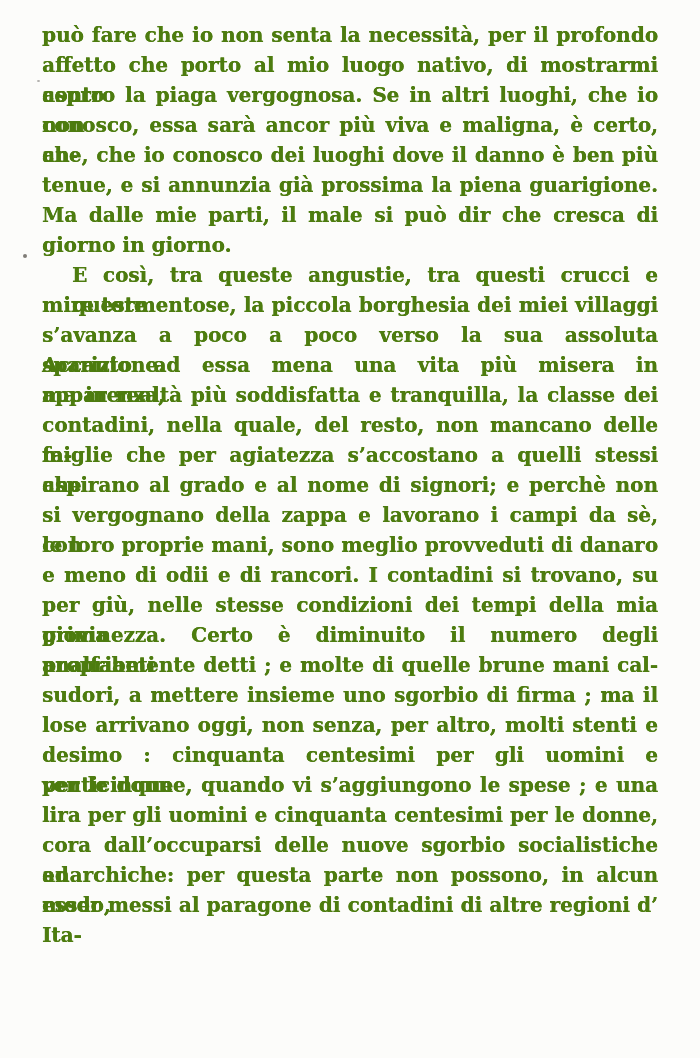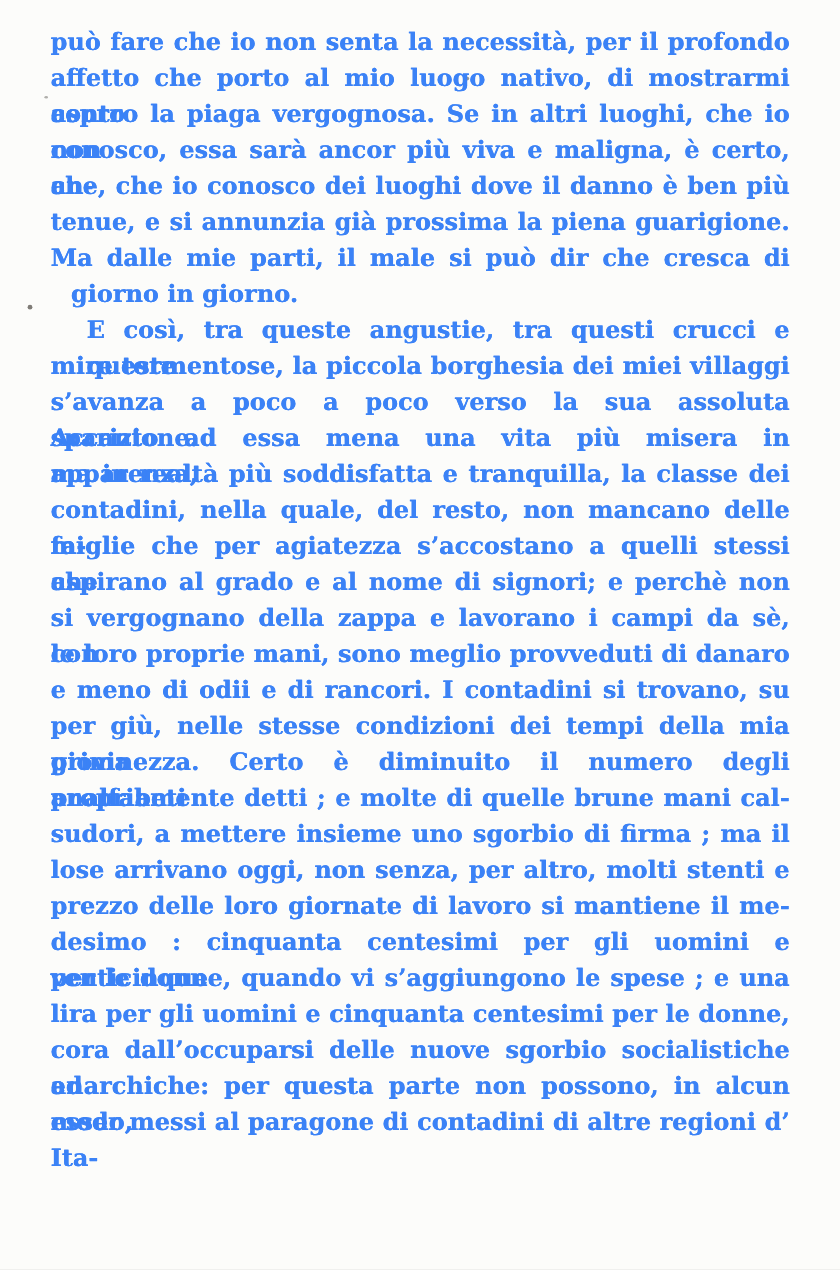--- a/index.html
+++ b/index.html
@@ -16,34 +16,34 @@
     font-family: "DejaVu Serif", serif;
   }
   .text-block {
     position: absolute;
     left: 42px;
     top: 20px;
     width: 616px;
     font-size: 20px;
     line-height: 30px;
     font-weight: 700;
-    color: #3b82f6;
+    color: #4d7c0f;
     text-shadow: 0.25px 0 0 currentColor;
     -webkit-font-smoothing: antialiased;
   }
   .para { margin: 0; padding: 0; }
   .line {
     text-align: justify;
     text-align-last: justify;
     white-space: normal;
     height: 30px;
     overflow: visible;
   }
   .line.indent { padding-left: 30px; }
-  .line.short  { text-align-last: left; margin-left: 17px; }
+  .line.short  { text-align-last: left; }
   
   .speck {
     position: absolute;
     border-radius: 50%;
     background: #55514b;
   }
   .speck.s1 { left: 37px; top: 80px;  width: 3px; height: 2px; opacity: .45; }
   .speck.s2 { left: 388px; top: 64px; width: 3px; height: 3px; opacity: .6; }
   .speck.s3 { left: 23px; top: 254px; width: 4px; height: 4px; opacity: .75; }
 </style>
@@ -78,21 +78,20 @@
       <div class="line">miglie che per agiatezza s’accostano a quelli stessi che</div>
       <div class="line">aspirano al grado e al nome di signori; e perchè non</div>
       <div class="line">si vergognano della zappa e lavorano i campi da sè, con</div>
       <div class="line">le loro proprie mani, sono meglio provveduti di danaro</div>
       <div class="line">e meno di odii e di rancori. I contadini si trovano, su</div>
       <div class="line">per giù, nelle stesse condizioni dei tempi della mia prima</div>
       <div class="line">giovinezza. Certo è diminuito il numero degli analfabeti</div>
       <div class="line">propriamente detti ; e molte di quelle brune mani cal-</div>
       <div class="line">sudori, a mettere insieme uno sgorbio di firma ; ma il</div>
       <div class="line">lose arrivano oggi, non senza, per altro, molti stenti e</div>
-      <div class="line">prezzo delle loro giornate di lavoro si mantiene il me-</div>
       <div class="line">desimo : cinquanta centesimi per gli uomini e venticinque</div>
       <div class="line">per le donne, quando vi s’aggiungono le spese ; e una</div>
       <div class="line">lira per gli uomini e cinquanta centesimi per le donne,</div>
       <div class="line">cora dall’occuparsi delle nuove sgorbio socialistiche ed</div>
       <div class="line">anarchiche: per questa parte non possono, in alcun modo,</div>
       <div class="line">esser messi al paragone di contadini di altre regioni d’ Ita-</div>
     </div>
 
   </div>
 </div>

